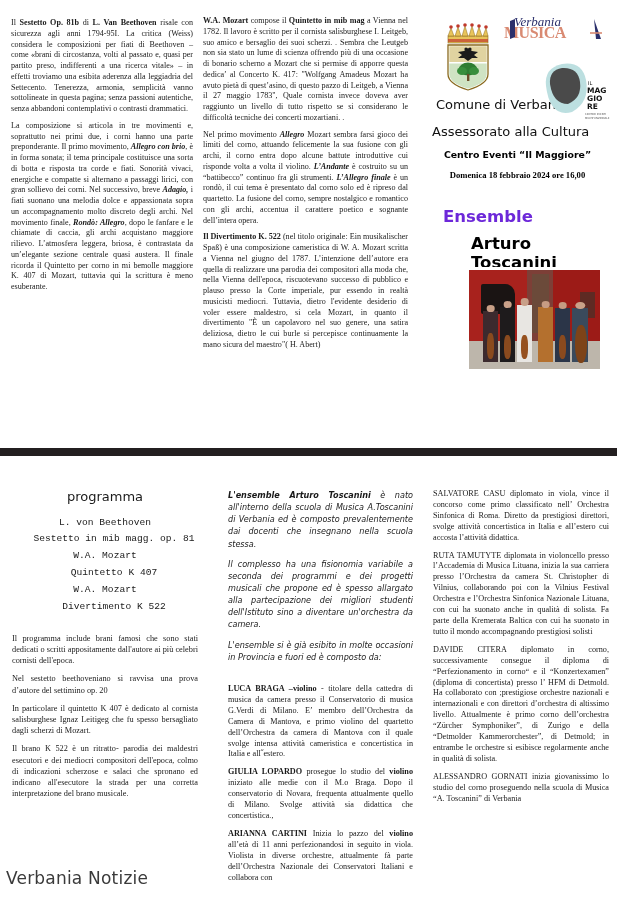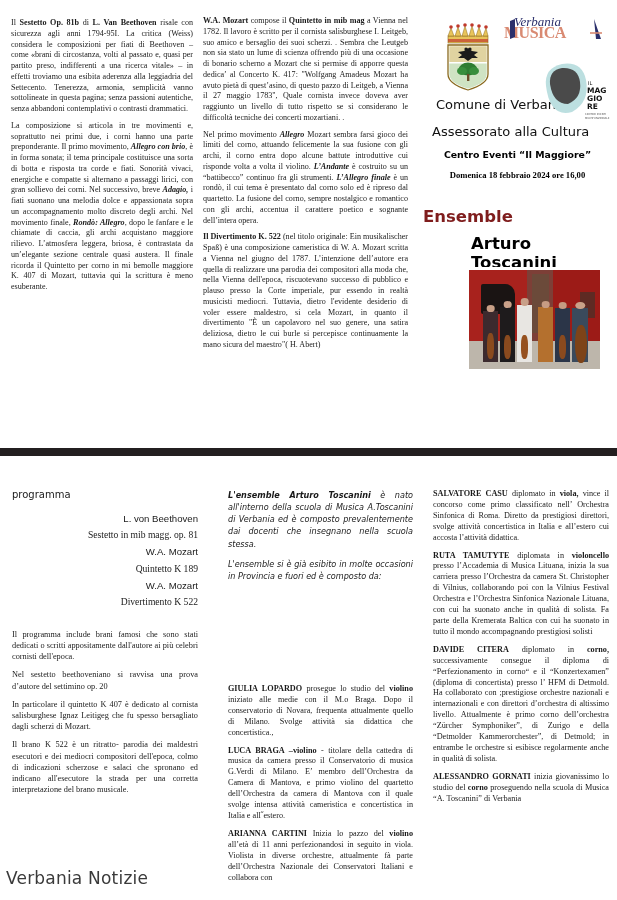--- a/index.html
+++ b/index.html
@@ -89,26 +89,26 @@
     text-align: center;
     font-family: "Liberation Serif", serif;
     font-weight: bold;
     font-size: 8.6px;
     color: #000;
     top: 170px;
   }
 
   .ens-1 {
     position: absolute;
-    left: 5px; top: 207px;
+    left: 25px; top: 207px;
     font-family: "DejaVu Sans", sans-serif;
     font-size: 16.5px;
     font-weight: bold;
     letter-spacing: 0px;
-    color: #7f1d1d;
+    color: #6d28d9;
   }
   .ens-2 {
     position: absolute;
     left: 53px; top: 234px;
     font-family: "DejaVu Sans", sans-serif;
     font-size: 16.5px;
     font-weight: bold;
     color: #000;
   }
 
@@ -156,36 +156,37 @@
     left: 12px; top: 32px; width: 186px;
     font-family: "Liberation Serif", serif;
     font-size: 8.3px;
     line-height: 1.35;
     text-align: justify;
     color: #1a1a1a;
   }
   #bcol1 p { margin-bottom: 7px; }
 
   .programma-title {
-    font-family: "DejaVu Sans", sans-serif;
-    font-size: 10px;
+    text-align: center;
+    font-family: "DejaVu Sans", sans-serif;
+    font-size: 13px;
     margin-bottom: 10px;
     text-indent: 0;
   }
   .prog-item {
-    font-family: Liberation Sans, sans-serif;
+    font-family: Liberation Mono, monospace;
     font-size: 9.6px;
-    text-align: right;
+    text-align: center;
     margin-bottom: 2px;
     line-height: 1.5;
   }
   .prog-sub {
-    font-family: Liberation Serif, serif;
+    font-family: Liberation Mono, monospace;
     font-size: 9.6px;
-    text-align: right;
+    text-align: center;
     margin-bottom: 3px;
     padding-left: 18px;
     line-height: 1.5;
   }
   .prog-gap { height: 16px; }
 
   #bcol2 {
     position: absolute;
     left: 228px; top: 33px; width: 185px;
     font-family: "DejaVu Sans", sans-serif;
@@ -213,21 +214,21 @@
   #bcol3 {
     position: absolute;
     left: 433px; top: 33px; width: 176px;
     font-family: "Liberation Serif", serif;
     font-size: 8.2px;
     line-height: 1.33;
     text-align: justify;
     color: #1a1a1a;
   }
   #bcol3 p { margin-bottom: 7px; }
-  #bcol3 b { font-weight: bold; }
+  #bcol3 b { font-weight: normal; }
 
   .watermark {
     position: absolute;
     left: 6px; top: 868px;
     font-family: "DejaVu Sans", sans-serif;
     font-size: 17px;
     color: #3a3a3a;
     letter-spacing: 0.2px;
   }
 </style>
@@ -356,36 +357,37 @@
 
     <div class="divider"></div>
   </div>
 
   <div class="bottom-area">
     <div id="bcol1">
         <div class="programma-title">programma</div>
         <div class="prog-item">L. von Beethoven</div>
         <div class="prog-sub">Sestetto in mib magg.   op. 81</div>
         <div class="prog-item">W.A. Mozart</div>
-        <div class="prog-sub">Quintetto K 189</div>
+        <div class="prog-sub">Quintetto K 407</div>
         <div class="prog-item">W.A. Mozart</div>
         <div class="prog-sub">Divertimento K 522</div>
         <div class="prog-gap"></div>
         <p>Il programma include brani famosi che sono stati dedicati o scritti appositamente dall'autore ai più celebri cornisti dell'epoca.</p>
         <p>Nel sestetto beethoveniano si ravvisa una prova d’autore del settimino op. 20</p>
         <p>In particolare il quintetto K 407 è dedicato al cornista salisburghese Ignaz Leitigeg che fu spesso bersagliato dagli scherzi di Mozart.</p>
         <p>Il brano K 522 è un ritratto- parodia dei maldestri esecutori e dei mediocri compositori dell'epoca, colmo di indicazioni scherzose e salaci che spronano ed indicano all'esecutore la strada per una corretta interpretazione del brano musicale.</p>
       </div>
     <div id="bcol2">
         <p><b>L'ensemble Arturo Toscanini</b><span> è nato all'interno della scuola di Musica A.Toscanini di Verbania ed è composto prevalentemente dai docenti che insegnano nella scuola stessa.</span></p>
+        <p><span>Il complesso ha una fisionomia variabile a seconda dei programmi e dei progetti musicali che propone ed è spesso allargato alla partecipazione dei migliori studenti dell'Istituto sino a diventare un'orchestra da camera.</span></p>
         <p><span>L'ensemble si è già esibito in molte occasioni in Provincia e fuori ed è composto da:</span></p>
       </div>
     <div id="bcol2b">
+        <p><b>LUCA BRAGA </b><b>–violino</b><span> - titolare della cattedra di musica da camera presso il Conservatorio di musica G.Verdi di Milano. E’ membro dell’Orchestra da Camera di Mantova, e   primo violino del quartetto dell’Orchestra da camera di Mantova con il quale svolge intensa attività cameristica e concertistica in Italia e all˝estero.</span></p>
         <p><b>GIULIA LOPARDO</b><span> prosegue lo studio  del </span><b>violino</b><span> iniziato alle medie con  il M.o Braga. Dopo il conservatorio di Novara, frequenta attualmente quello di Milano. Svolge attività sia didattica che concertistica.,</span></p>
-        <p><b>LUCA BRAGA </b><b>–violino</b><span> - titolare della cattedra di musica da camera presso il Conservatorio di musica G.Verdi di Milano. E’ membro dell’Orchestra da Camera di Mantova, e   primo violino del quartetto dell’Orchestra da camera di Mantova con il quale svolge intensa attività cameristica e concertistica in Italia e all˝estero.</span></p>
         <p><b>ARIANNA CARTINI</b><span>    Inizia lo pazzo del </span><b>violino</b><span> all’età di 11 anni perfezionandosi in seguito in viola. Violista in diverse orchestre, attualmente fà parte dell’Orchestra Nazionale dei Conservatori Italiani e  collabora  con</span></p>
       </div>
     <div id="bcol3">
         <p><b>SALVATORE CASU</b><span> diplomato in </span><b>viola,</b><span> vince il concorso come  primo classificato nell’ Orchestra Sinfonica di Roma. Diretto da prestigiosi direttori, svolge attività concertistica in Italia e all’estero cui accosta l’attività didattica.</span></p>
         <p><b>RUTA TAMUTYTE</b><span>  diplomata in </span><b>violoncello</b><span>  presso l’Accademia di Musica Lituana, inizia la sua carriera presso l’Orchestra da camera St. Christopher di Vilnius, collaborando poi con la Vilnius Festival Orchestra e l’Orchestra Sinfonica Nazionale Lituana, con cui ha suonato anche in qualità di solista.  Fa parte della Kremerata Baltica con cui ha suonato in tutto il mondo accompagnando prestigiosi solisti</span></p>
         <p><b>DAVIDE CITERA</b><span> diplomato in </span><b>corno,</b><span> successivamente consegue il diploma di “Perfezionamento in corno“ e  il “Konzertexamen” (diploma di concertista) presso l’ HFM di Detmold. Ha collaborato con ;prestigiose orchestre nazionali e internazionali e con direttori d’orchestra di altissimo livello. Attualmente è primo corno dell’orchestra “Zürcher Symphoniker”,  di Zurigo e della “Detmolder Kammerorchester”, di Detmold; in entrambe le orchestre si esibisce regolarmente anche in qualità di solista.</span></p>
         <p><b>ALESSANDRO GORNATI</b><span>  inizia giovanissimo lo studio del </span><b>corno</b><span> proseguendo nella scuola di Musica “A. Toscanini” di Verbania</span></p>
       </div>
   </div>
 

